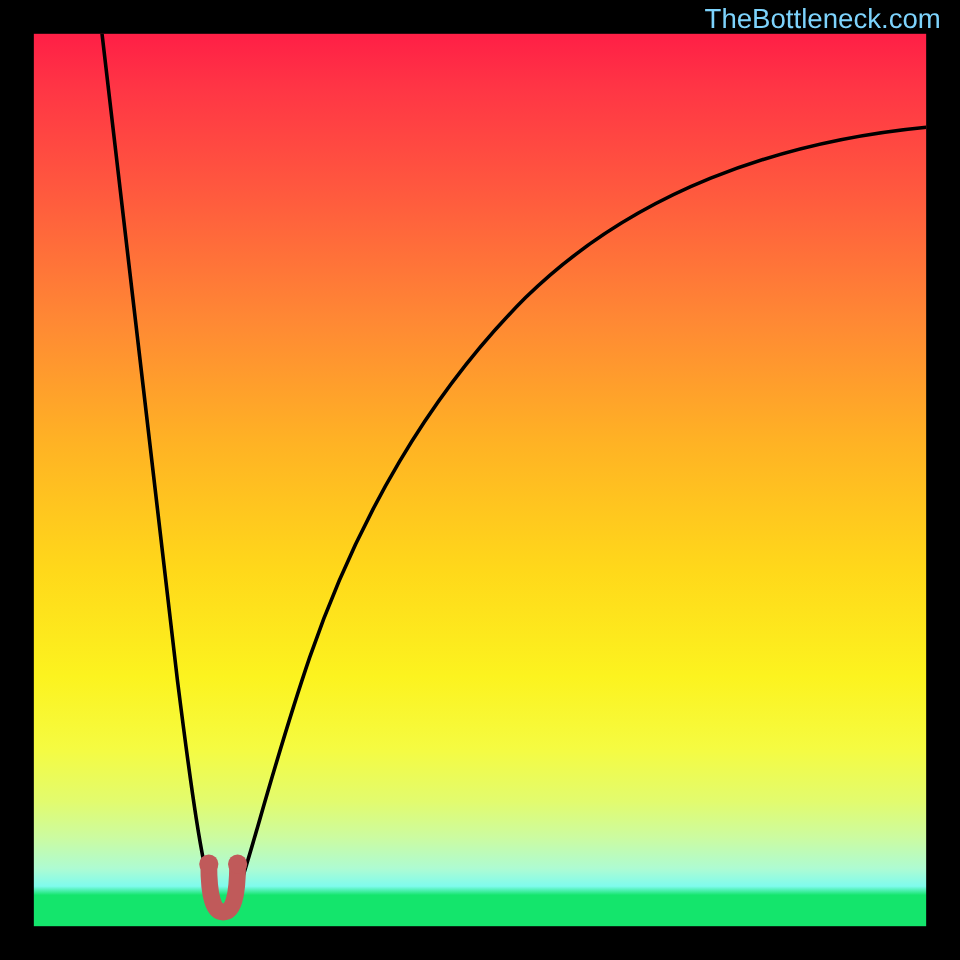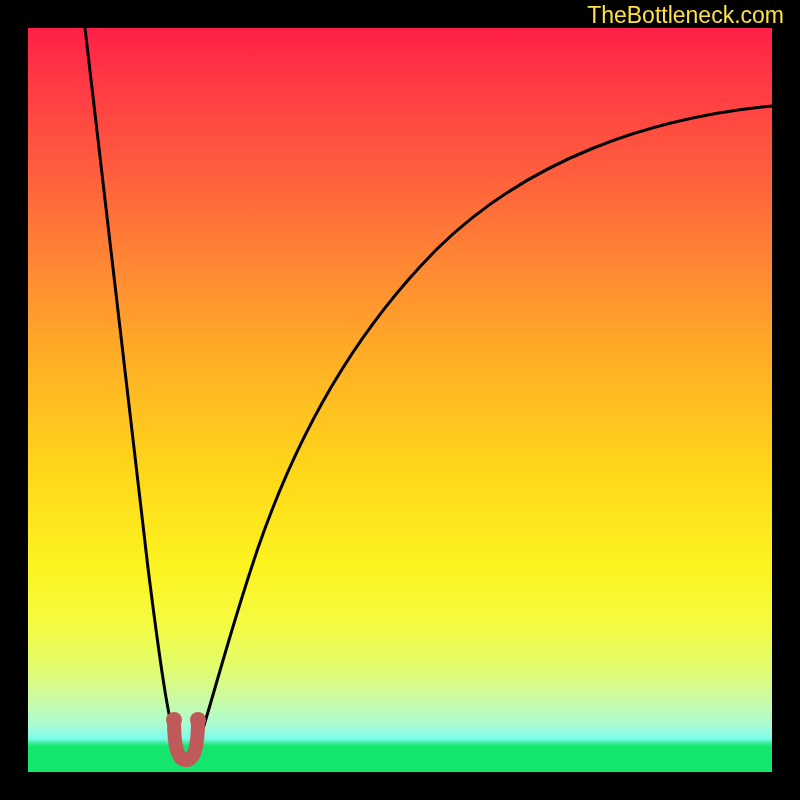--- a/index.html
+++ b/index.html
@@ -47,21 +47,21 @@
     position: absolute;
     left: 0;
     top: 0;
     width: 100%;
     height: 100%;
   }
   .watermark {
     position: absolute;
     top: 2px;
     right: 16px;
-    color: #fde047;
+    color: #7dd3fc;
     font-size: 23px;
     letter-spacing: 0px;
     font-family: Arial, Helvetica, sans-serif;
   }
 </style>
 </head>
 <body>
 
 <div class="frame">
   <div class="gradient"></div>

